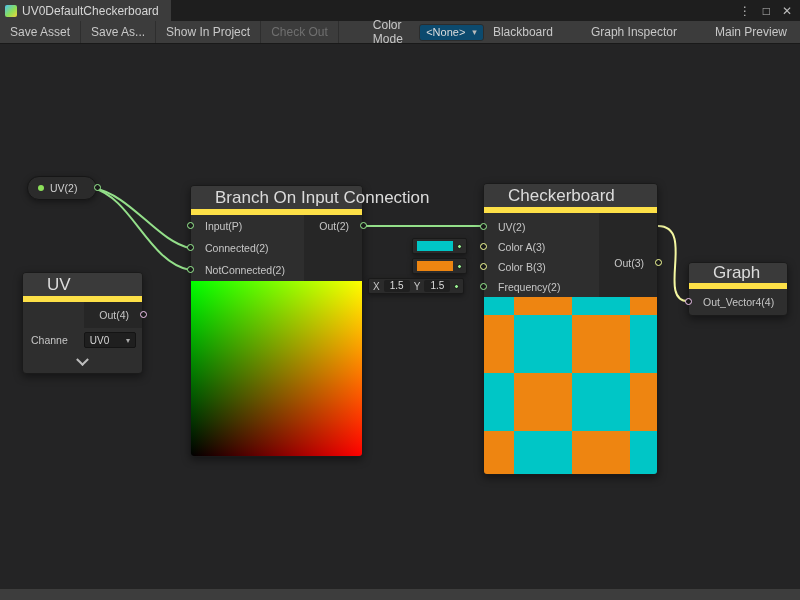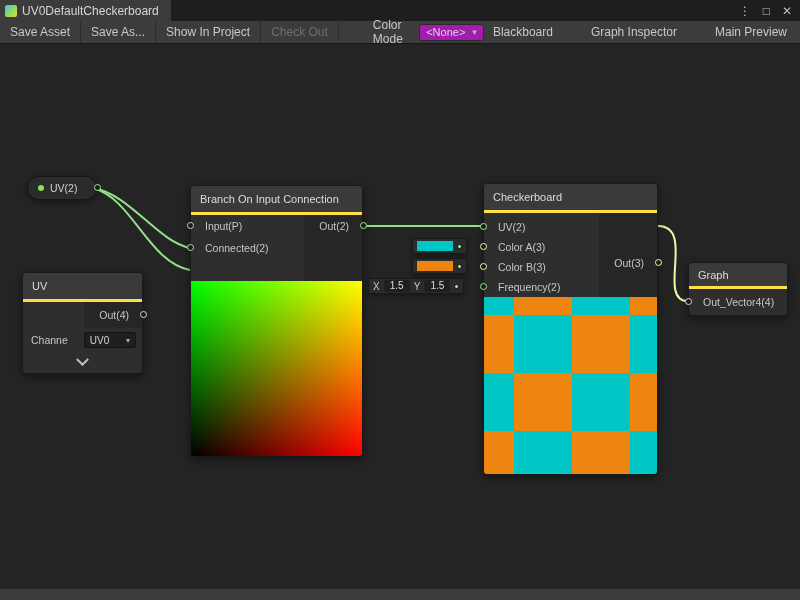--- a/index.html
+++ b/index.html
@@ -19,36 +19,36 @@
   .win-icons span { cursor:default; }
 
   
   .toolbar { position:absolute; top:21px; left:0; right:0; height:23px; background:#3c3c3c;
              border-bottom:1px solid #191919; display:flex; align-items:center;
              font-size:12px; color:#c8c8c8; }
   .tb-btn { padding:0 10px; height:100%; display:flex; align-items:center;
             border-right:1px solid rgba(0,0,0,0.22); white-space:nowrap; }
   .tb-btn.disabled { color:#6f6f6f; }
   .cm-label { margin-left:26px; padding:0 8px; }
-  .dropdown { width:96px; height:17px; background:#a21caf; border:1px solid #2c2c2c;
+  .dropdown { width:96px; height:17px; background:#0c4a6e; border:1px solid #2c2c2c;
               border-radius:3px; display:flex; align-items:center; justify-content:space-between;
               padding:0 6px; color:#dddddd; font-size:11px; }
   .dropdown .caret { font-size:9px; color:#bbbbbb; }
   .tb-right { margin-left:auto; display:flex; align-items:center; gap:20px; padding-right:4px; }
   .tb-rbtn { padding:0 9px; white-space:nowrap; }
 
   
   .canvas { position:absolute; top:44px; left:0; right:0; height:544px; background:#242425; }
   .edges { position:absolute; left:0; top:0; pointer-events:none; }
 
   
   .node { position:absolute; background:#2e2e2e; border:1px solid #1a1a1a; border-radius:4px;
           box-shadow:0 3px 9px rgba(0,0,0,0.45); font-size:10.5px; color:#c6c6c6; }
-  .node-header { height:29px; display:flex; align-items:center; padding:0 9px; background:#3a3a3a;
-                 border-bottom:3px solid #fde047; border-radius:3px 3px 0 0; font-size:11px;
+  .node-header { height:29px; display:flex; align-items:center; padding:0 24px; background:#3a3a3a;
+                 border-bottom:6px solid #fde047; border-radius:3px 3px 0 0; font-size:17px;
                  color:#dcdcdc; white-space:nowrap; }
   .node-body { position:relative; }
   .prow { position:relative; height:22px; display:flex; align-items:center; padding-left:14px;
           white-space:nowrap; }
   .prow.short { height:20px; }
   .port { position:absolute; top:50%; margin-top:-4.5px; width:7px; height:7px; border-radius:50%;
           background:#191919; border:1px solid var(--port_vector2,#9aef92); }
   .port.pleft  { left:-4.5px; }
   .port.pright { right:-4.5px; }
   .port.v3 { border-color:var(--port_vector3,#f6ff9a); }
@@ -172,20 +172,24 @@
         <div class="rows">
           <div class="out-panel"></div>
           <div class="prow">
             <span class="port pleft"></span>
             <span>Input(P)</span>
           </div>
           <div class="prow">
             <span class="port pleft"></span>
             <span>Connected(2)</span>
           </div>
+          <div class="prow">
+            <span class="port pleft"></span>
+            <span>NotConnected(2)</span>
+          </div>
           <div class="out-row">
             <span>Out(2)</span>
             <span class="port pright"></span>
           </div>
         </div>
         <div class="preview-uv"></div>
       </div>
     </div>
 
     <div class="node uvnode">

